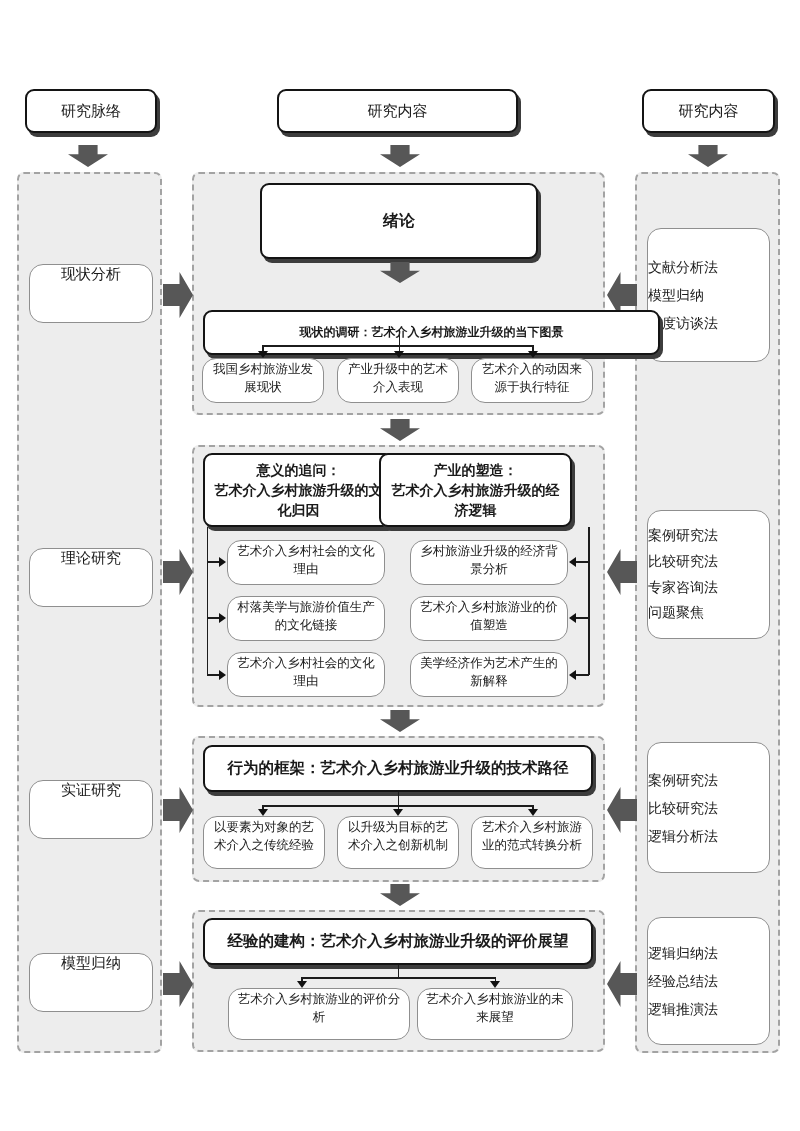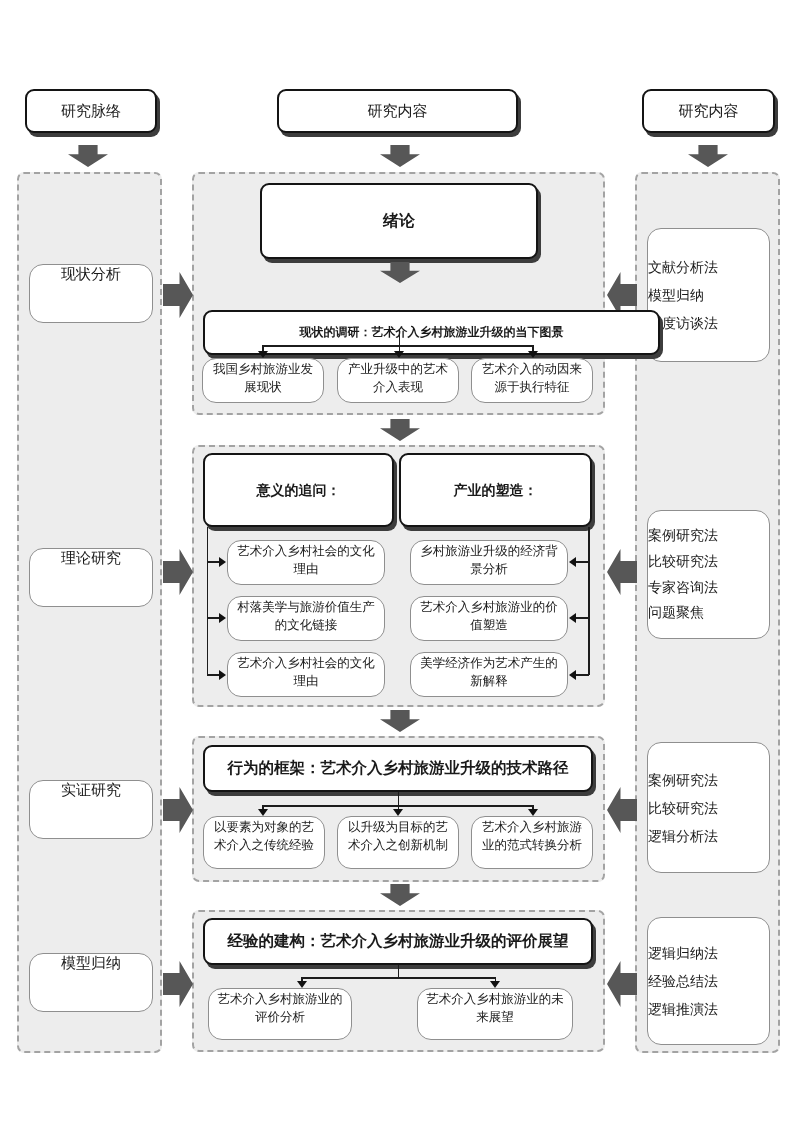--- a/index.html
+++ b/index.html
@@ -120,23 +120,25 @@
   <span>产业升级中的艺术介入表现</span>
 </div>
 <div class="abs lbox sm" style="left:471px;top:358px;width:122px;height:45px;">
   <span>艺术介入的动因来源于执行特征</span>
 </div>
 
 <div class="abs barrow barrow-down" style="left:380px;top:419px;width:40px;height:22px;"></div>
 
 <div class="abs bbox" style="left:203px;top:453px;width:191px;height:74px;flex-direction:column;font-size:14px;line-height:1.45;padding:2px 6px;">
   <span>意义的追问：</span>
-</div>
-<div class="abs bbox" style="left:399px;top:453px;width:193px;height:74px;flex-direction:column;font-size:14px;line-height:1.45;padding:2px 6px;">
+  <span>艺术介入乡村旅游升级的文化归因</span>
+</div>
+<div class="abs bbox" style="left:379px;top:453px;width:193px;height:74px;flex-direction:column;font-size:14px;line-height:1.45;padding:2px 6px;">
   <span>产业的塑造：</span>
+  <span>艺术介入乡村旅游升级的经济逻辑</span>
 </div>
 
 <div class="abs cline" style="left:206.5px;top:527px;width:1.5px;height:148px;"></div>
 <div class="abs cline" style="left:206.5px;top:561px;width:13px;height:1.5px;"></div>
 <div class="abs cline" style="left:206.5px;top:617px;width:13px;height:1.5px;"></div>
 <div class="abs cline" style="left:206.5px;top:674px;width:13px;height:1.5px;"></div>
 <div class="abs tri-right" style="left:219px;top:557px;"></div>
 <div class="abs tri-right" style="left:219px;top:613px;"></div>
 <div class="abs tri-right" style="left:219px;top:670px;"></div>
 
@@ -194,18 +196,18 @@
 
 <div class="abs bbox nowrap" style="left:203px;top:918px;width:390px;height:47px;font-size:15.5px;">
   <span>经验的建构：艺术介入乡村旅游业升级的评价展望</span>
 </div>
 <div class="abs cline" style="left:397.5px;top:965px;width:1.5px;height:13px;"></div>
 <div class="abs cline" style="left:301px;top:977px;width:194px;height:1.5px;"></div>
 <div class="abs cline" style="left:301px;top:977px;width:1.5px;height:5px;"></div>
 <div class="abs cline" style="left:494.5px;top:977px;width:1.5px;height:5px;"></div>
 <div class="abs tri-down" style="left:297px;top:981px;"></div>
 <div class="abs tri-down" style="left:490px;top:981px;"></div>
-<div class="abs lbox sm" style="left:208px;top:988px;width:144px;height:52px;">
+<div class="abs lbox sm" style="left:228px;top:988px;width:182px;height:52px;">
   <span>艺术介入乡村旅游业的评价分析</span>
 </div>
 <div class="abs lbox sm" style="left:417px;top:988px;width:156px;height:52px;">
   <span>艺术介入乡村旅游业的未来展望</span>
 </div>
 
 </body></html>

